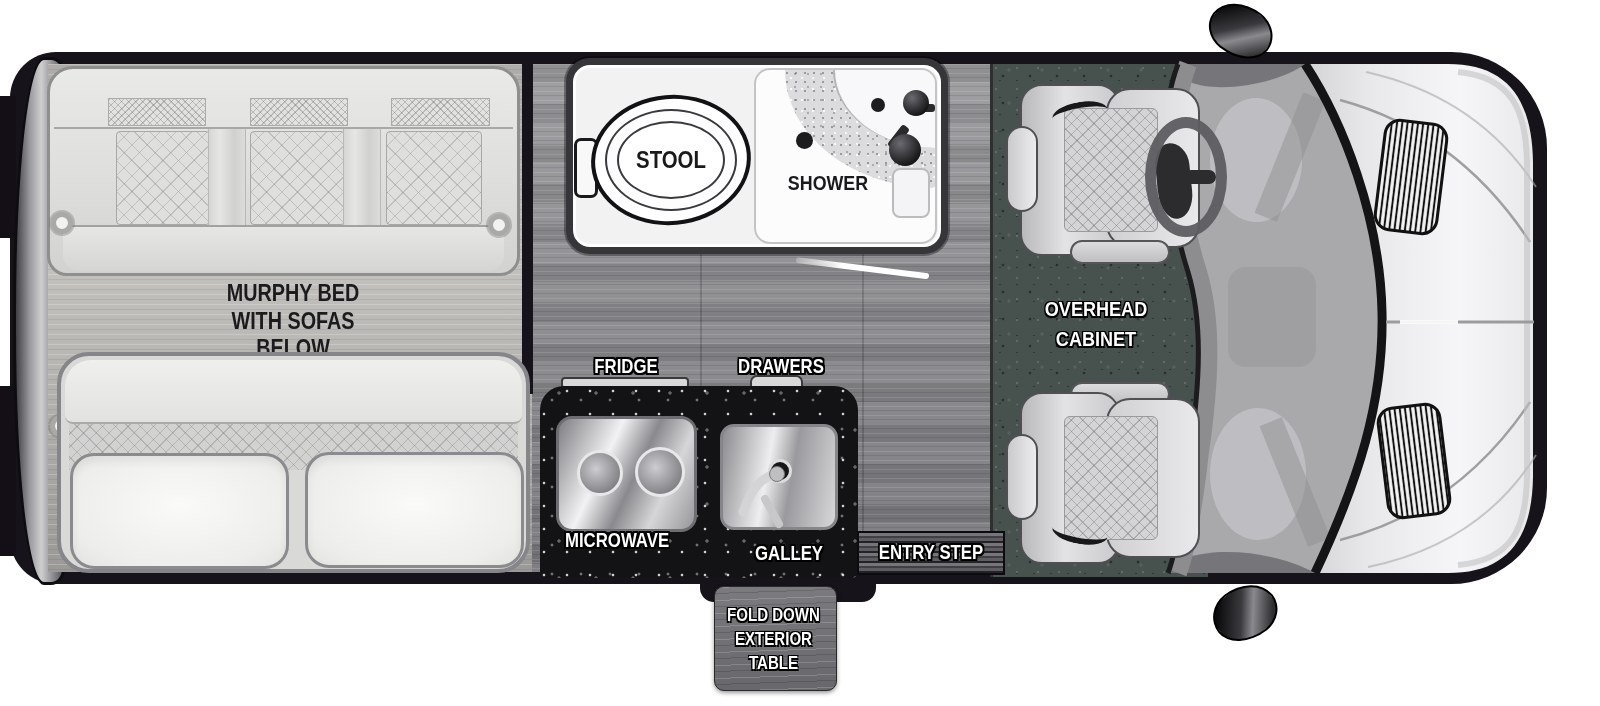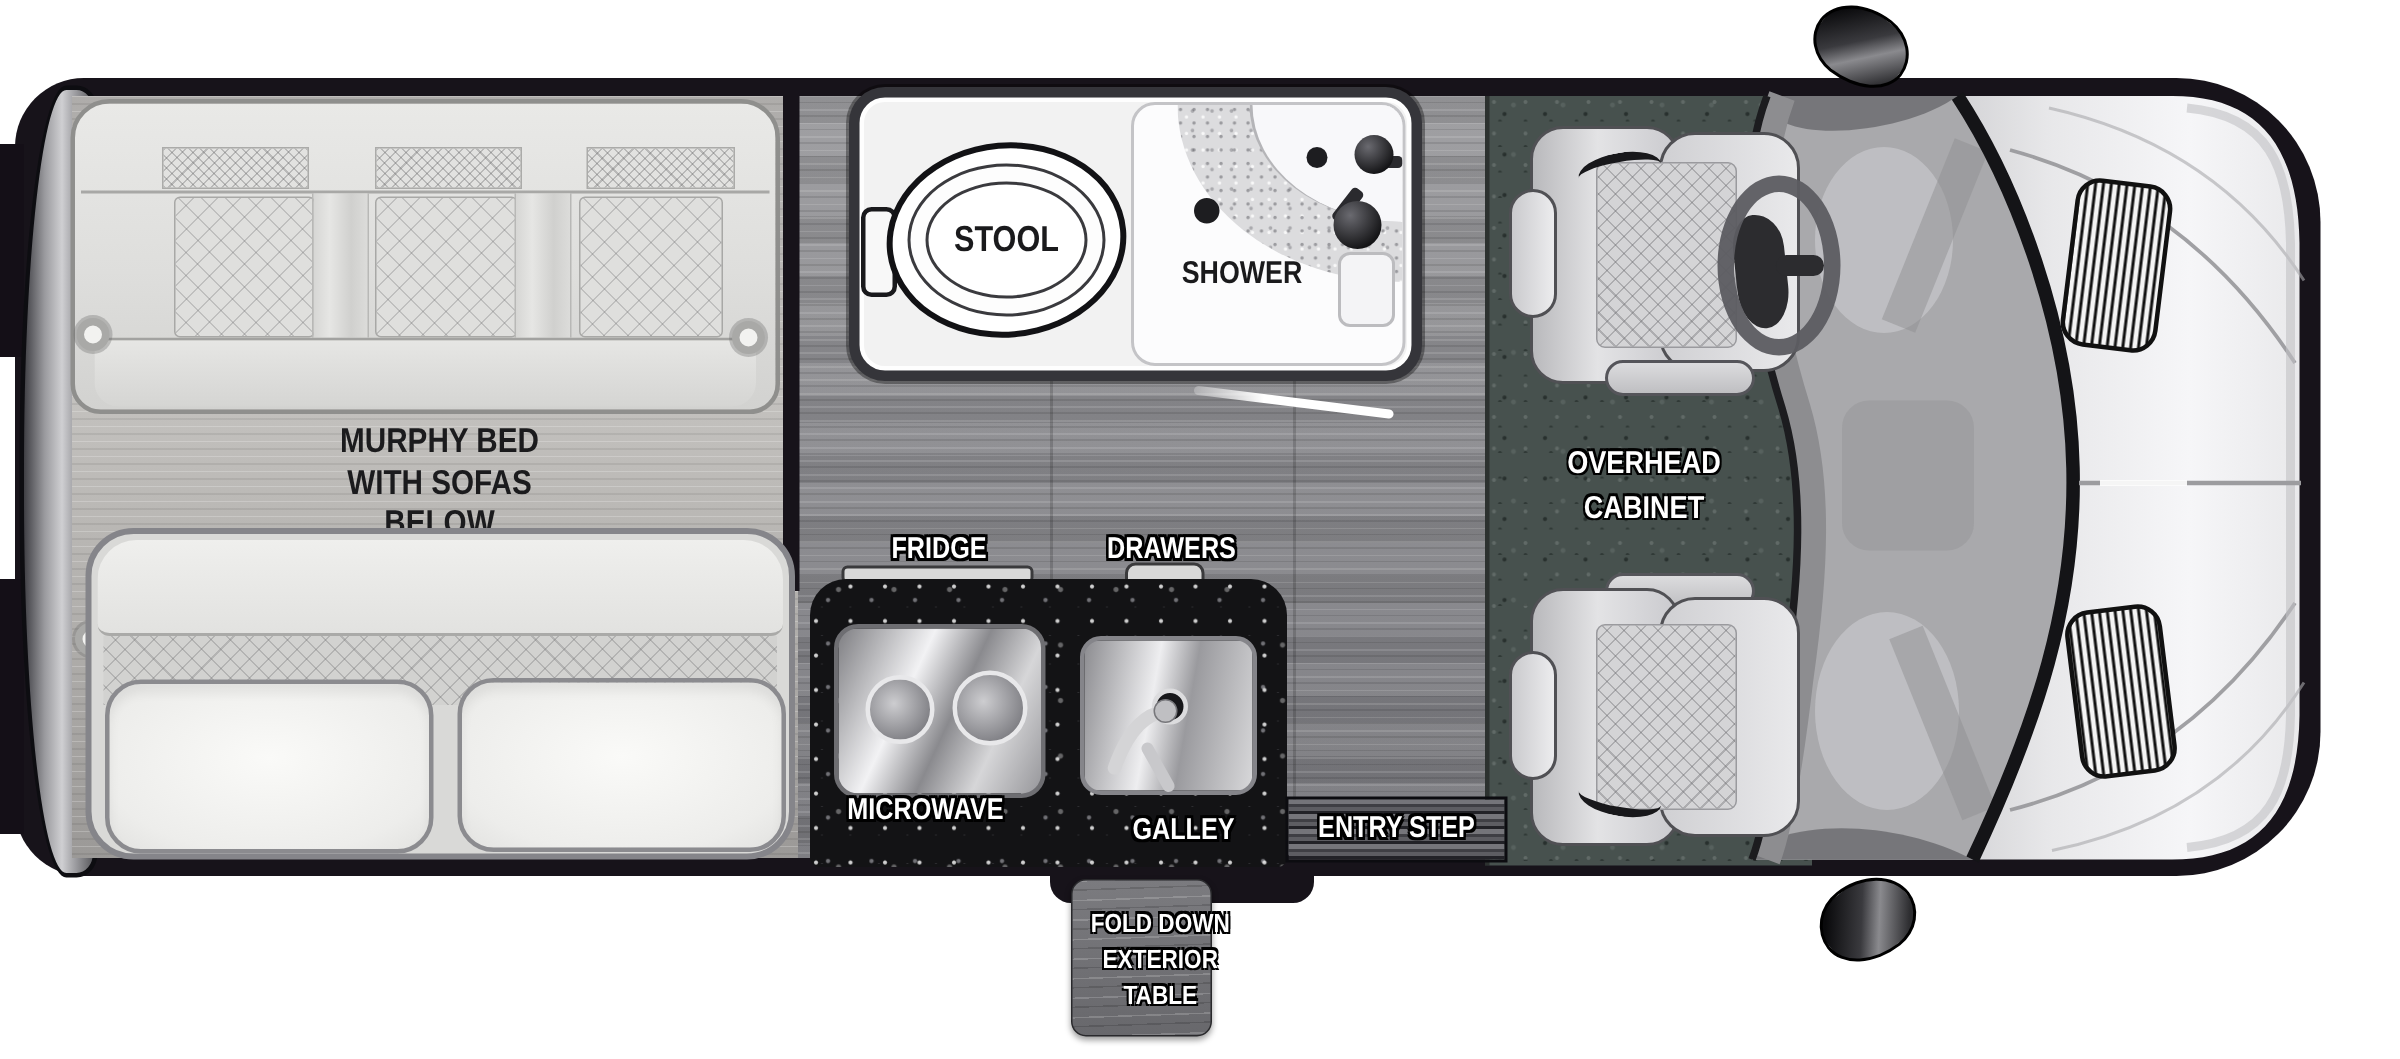--- a/index.html
+++ b/index.html
@@ -117,21 +117,21 @@
     background:radial-gradient(circle at 40% 40%, #cdcdd0, #808085 75%);}
   .sink{position:absolute;left:180px;top:38px;width:118px;height:106px;border:3px solid #85858a;border-radius:14px;box-sizing:border-box;
     background:linear-gradient(100deg,#8c8c90,#eeeef0 40%,#9a9a9e 60%,#d8d8da);}
   .sink-drain{position:absolute;left:228px;top:73px;width:24px;height:24px;border-radius:50%;
     background:#17171a;border:3px solid #dcdcde;box-sizing:border-box;}
   .entry-step{left:857px;top:531px;width:148px;height:44px;border:2px solid #0c0c10;box-sizing:border-box;
     background-image:repeating-linear-gradient(180deg,#75757a 0 3px,#3f3f44 3px 5px,#5d5d62 5px 8px,#222227 8px 10px);}
 
   
   .table-patch{left:700px;top:570px;width:176px;height:32px;background:#17131a;border-radius:0 0 14px 14px;}
-  .fold-table{left:714px;top:586px;width:94px;height:105px;border:1px solid #29292c;border-radius:10px;box-sizing:border-box;
+  .fold-table{left:714px;top:586px;width:123px;height:105px;border:1px solid #29292c;border-radius:10px;box-sizing:border-box;
     background-color:#707074;
     background-image:repeating-linear-gradient(178deg, rgba(255,255,255,.18) 0 1px, transparent 1px 6px, rgba(0,0,0,.15) 6px 7px, transparent 7px 13px),
                      linear-gradient(180deg,#7b7b7f,#68686c);
     box-shadow:0 2px 4px rgba(0,0,0,.4);}
 
   
   .seat{position:absolute;width:196px;height:186px;}
   .seat .backrest{position:absolute;left:14px;width:100px;height:172px;border:2.5px solid #505054;border-radius:22px;box-sizing:border-box;
     background:linear-gradient(90deg,#b9b9bc,#e3e3e5 45%,#cacace);}
   .seat .headrest{position:absolute;left:0;width:32px;height:86px;border:2.5px solid #505054;border-radius:16px;box-sizing:border-box;

